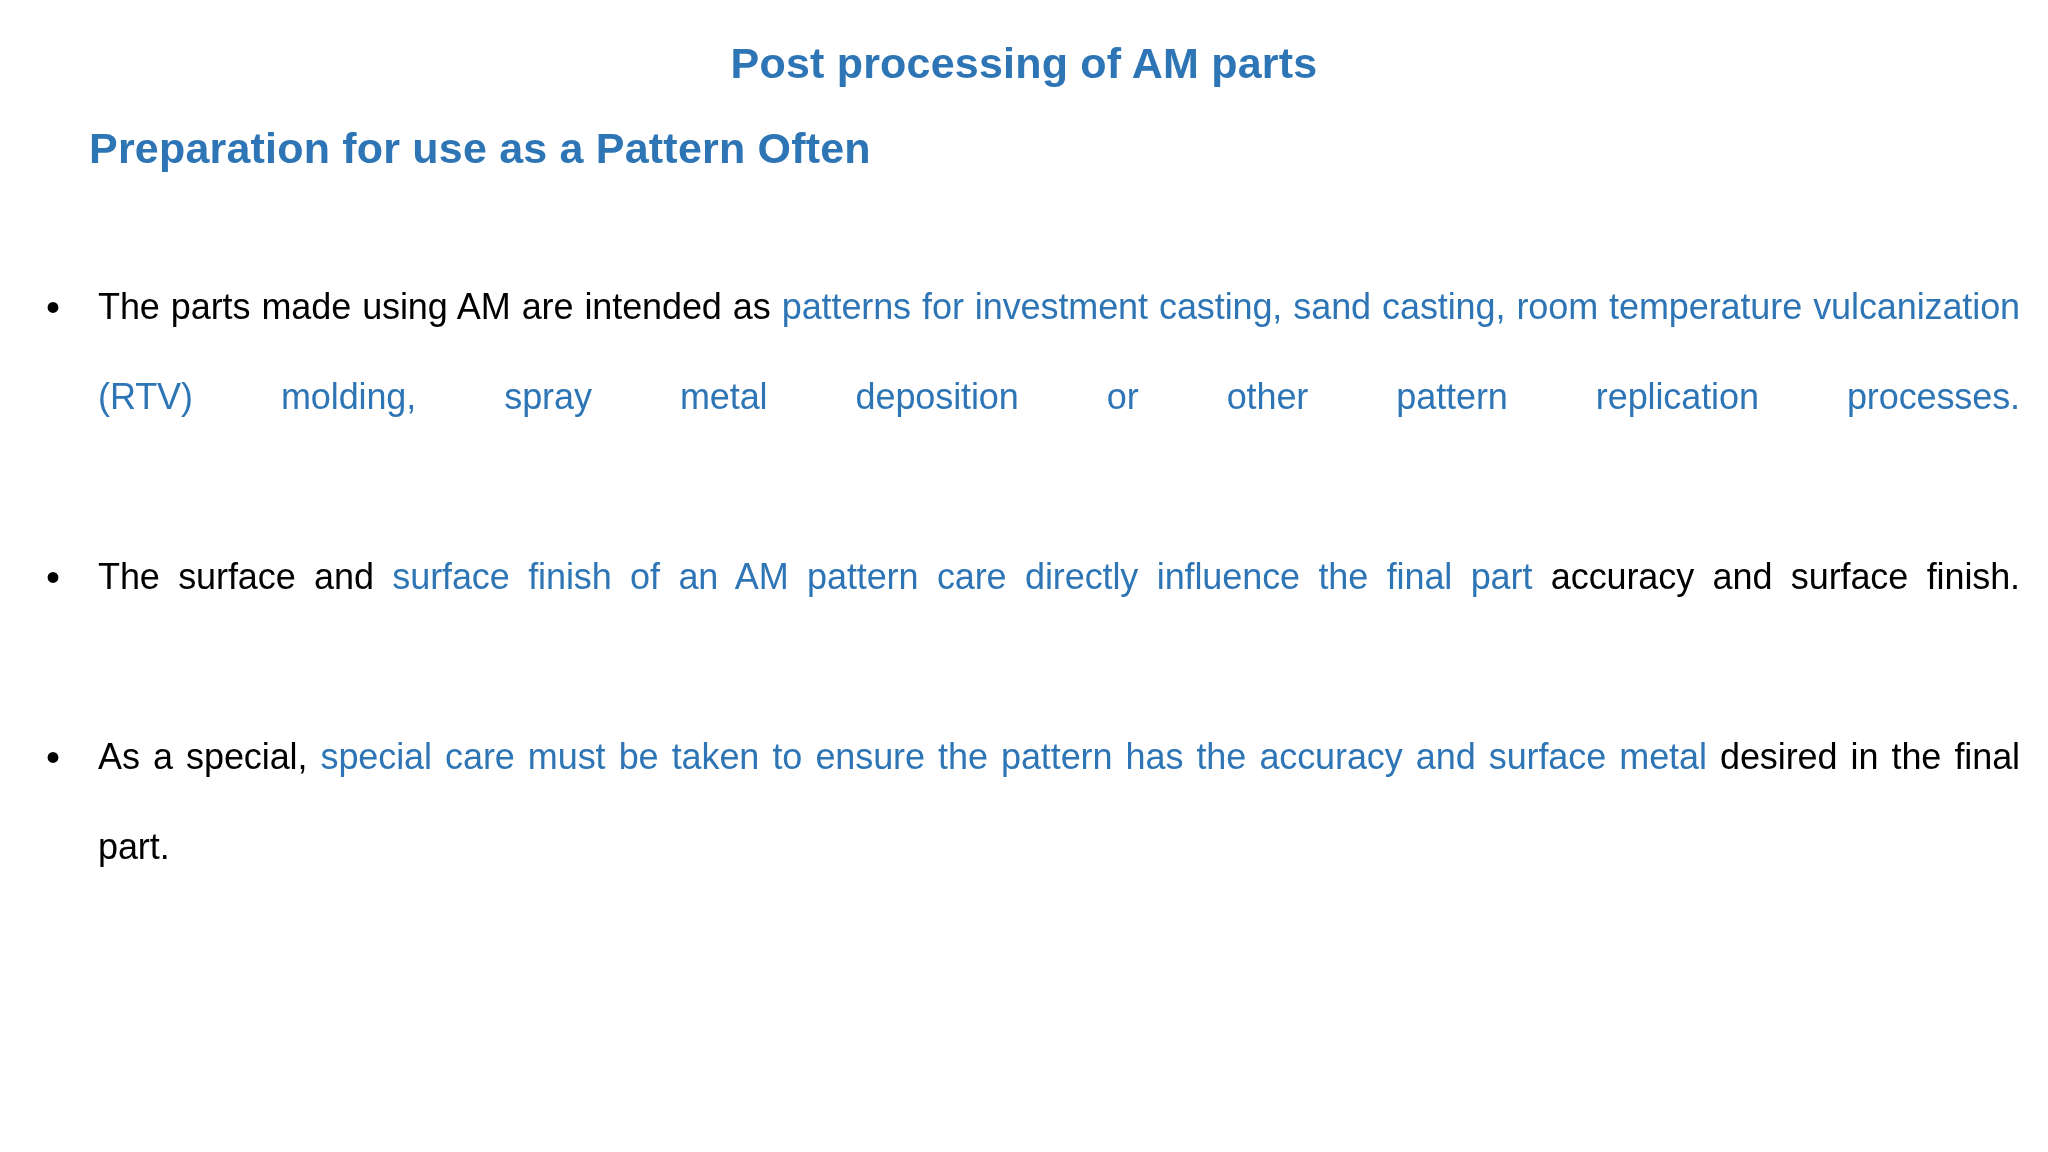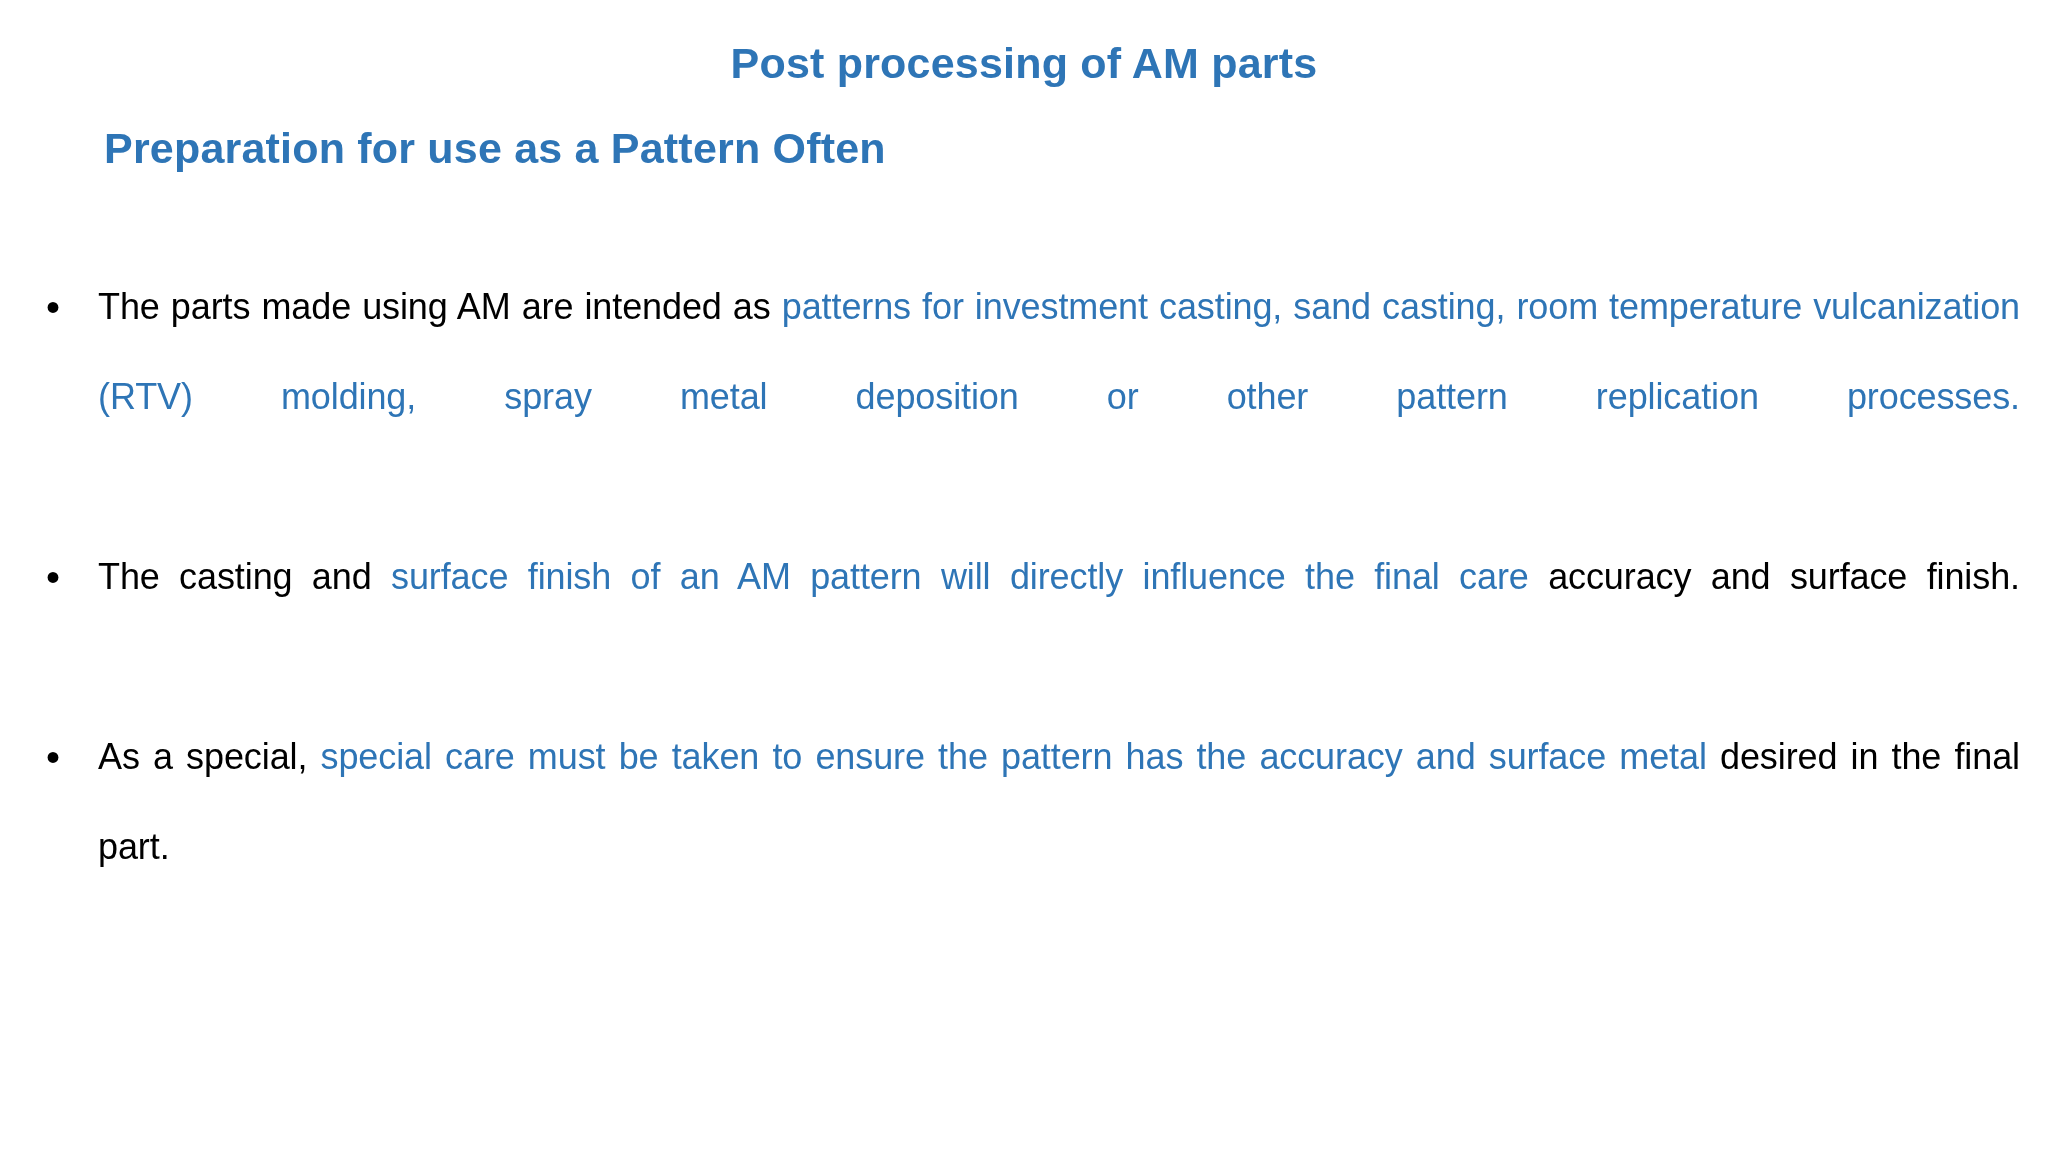--- a/index.html
+++ b/index.html
@@ -34,21 +34,21 @@
     font-weight: bold;
     font-size: 43px;
     line-height: 50px;
     letter-spacing: 0.2px;
     white-space: nowrap;
   }
 
   .slide-subtitle {
     position: absolute;
     top: 123px;
-    left: 104px;
+    left: 89px;
     color: #2E75B6;
     font-weight: bold;
     font-size: 43px;
     line-height: 50px;
     letter-spacing: 0.2px;
     white-space: nowrap;
   }
 
   
   .body-block {
@@ -115,21 +115,21 @@
     <div class="bullet-row b1">
       <span class="bullet-marker">•</span>
       <div class="bullet-text">
         <span class="seg black">The parts made using AM are intended as </span><span class="seg blue">patterns for investment casting, sand casting, room temperature vulcanization (RTV) molding, spray metal deposition or other pattern replication processes.</span>
       </div>
     </div>
 
     <div class="bullet-row b2">
       <span class="bullet-marker">•</span>
       <div class="bullet-text">
-        <span class="seg black">The casting and </span><span class="seg blue">surface finish of an AM pattern will directly influence the final care</span><span class="seg black"> accuracy and surface finish.</span>
+        <span class="seg black">The surface and </span><span class="seg blue">surface finish of an AM pattern care directly influence the final part</span><span class="seg black"> accuracy and surface finish.</span>
       </div>
     </div>
 
     <div class="bullet-row b3">
       <span class="bullet-marker">•</span>
       <div class="bullet-text">
         <span class="seg black">As a special, </span><span class="seg blue">special care must be taken to ensure the pattern has the accuracy and surface metal</span><span class="seg black"> desired in the final part.</span>
       </div>
     </div>
 

